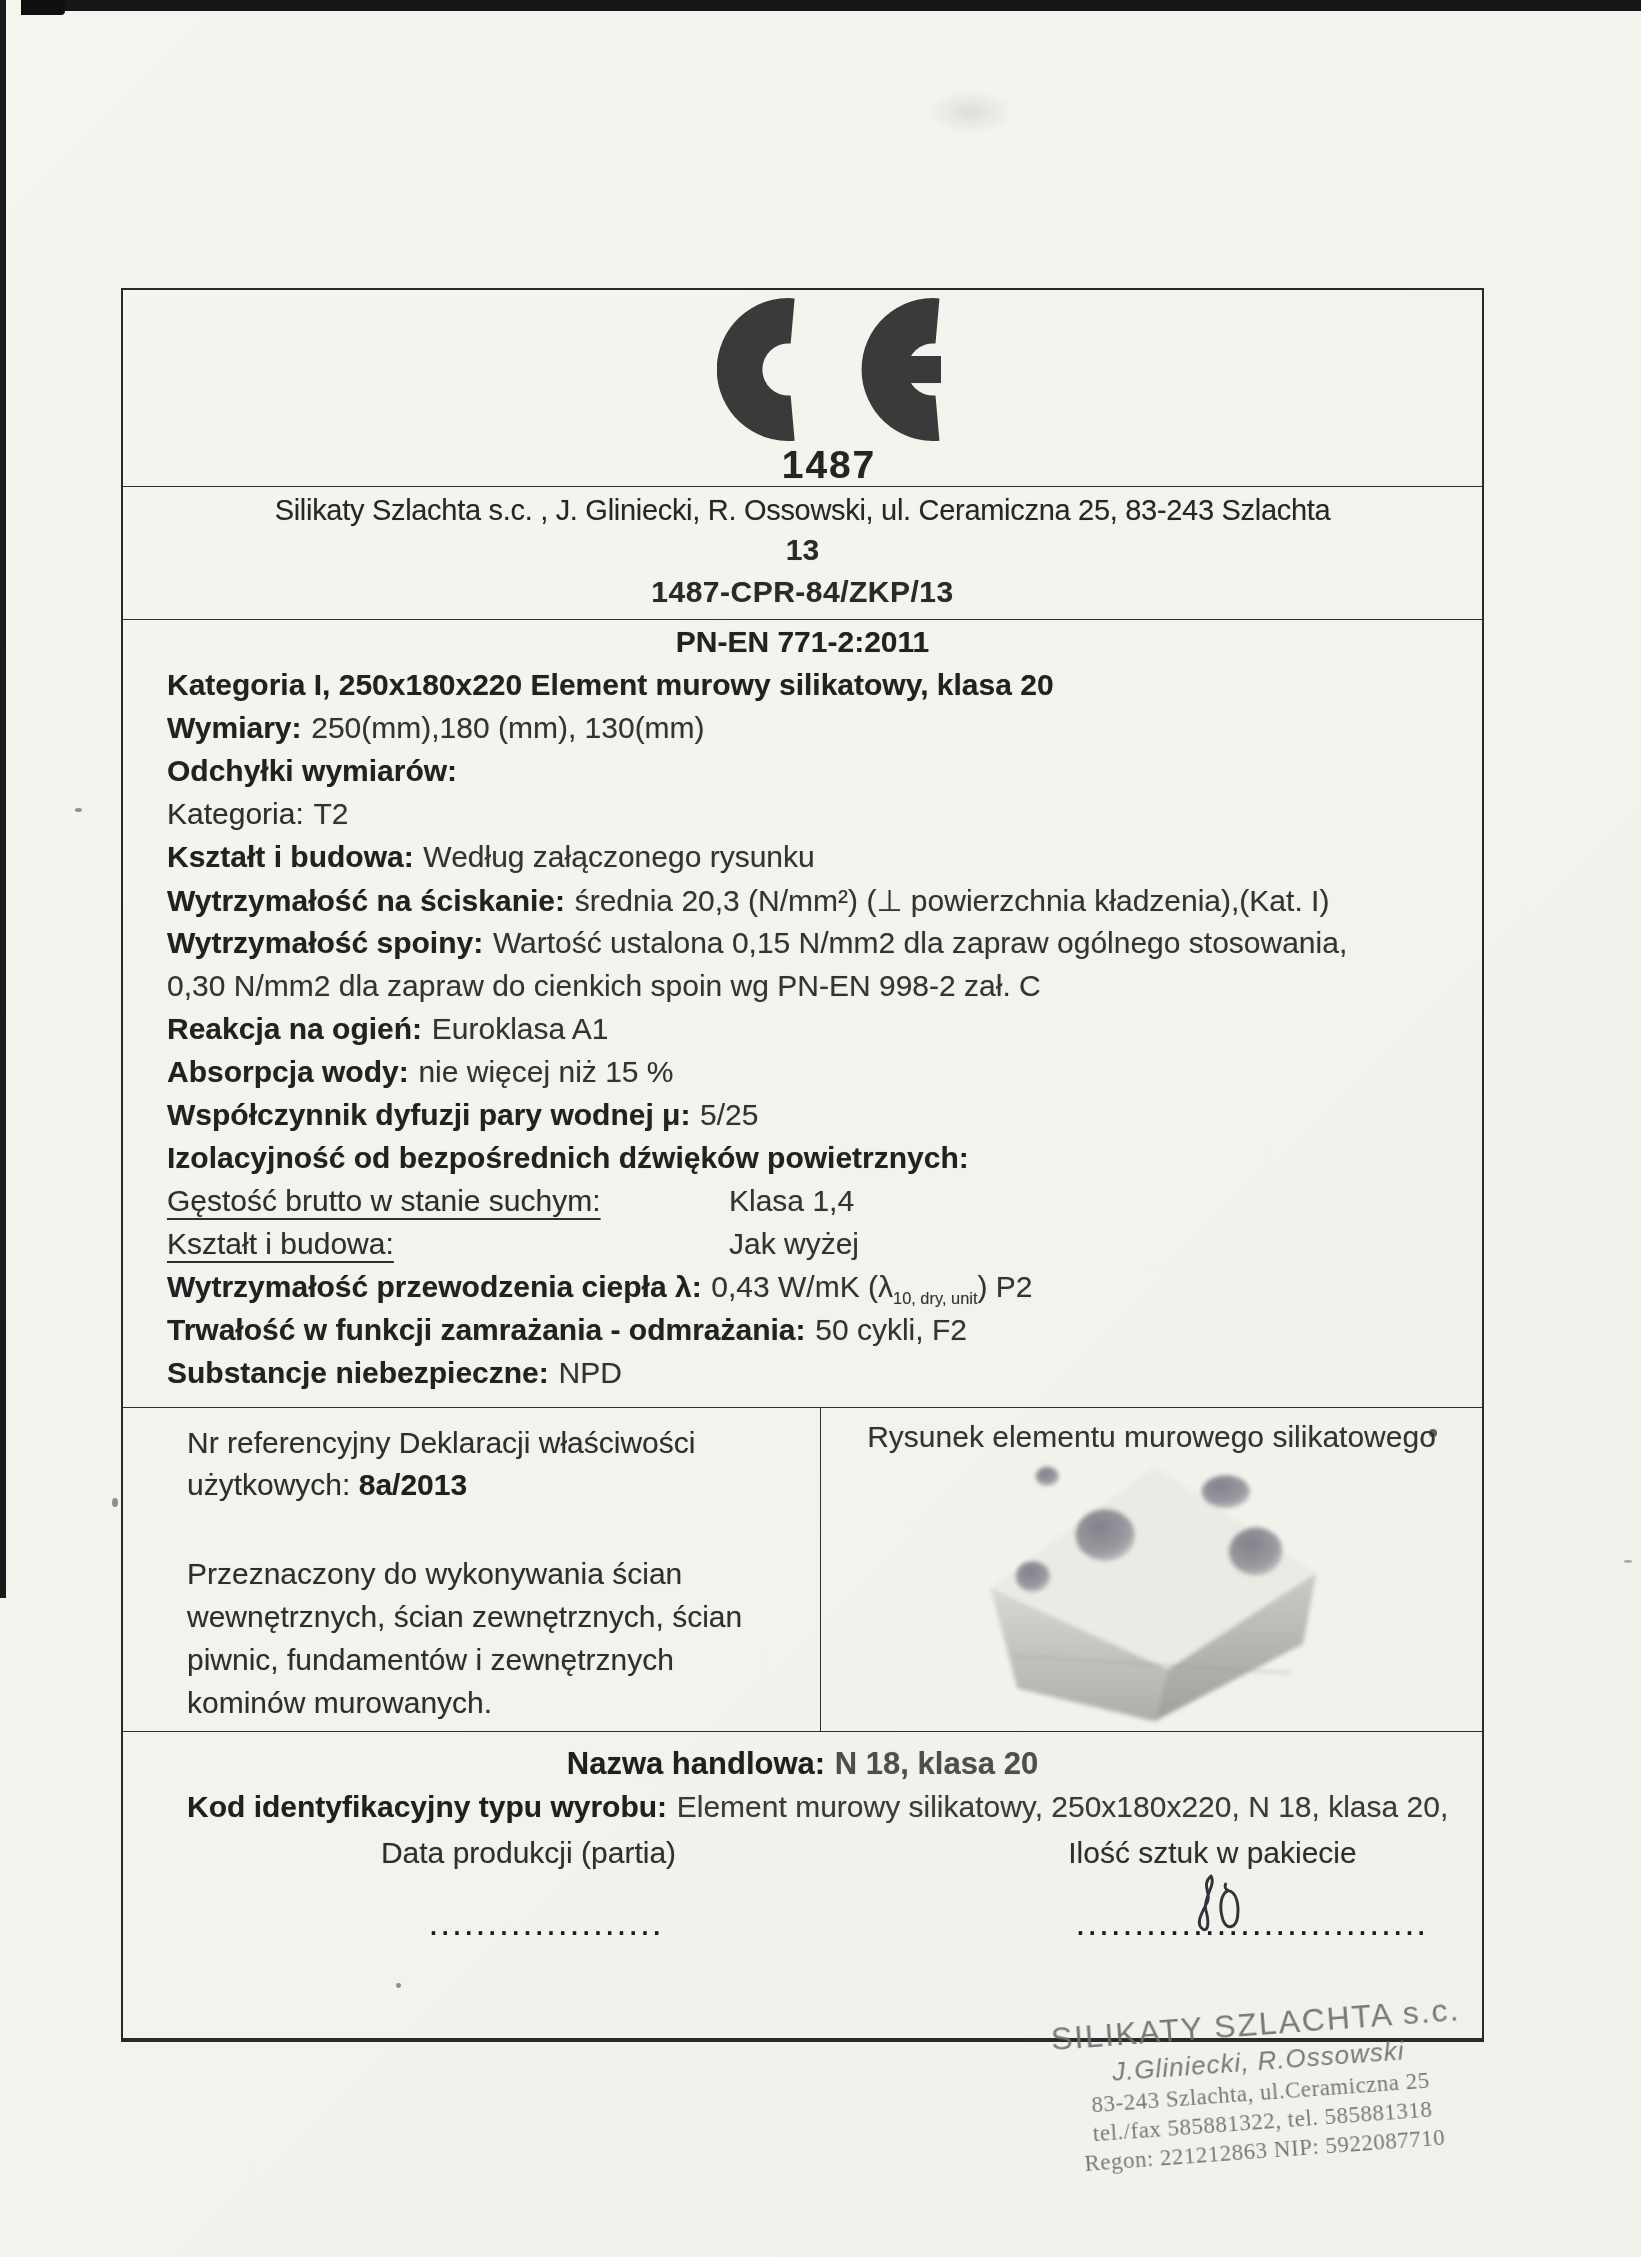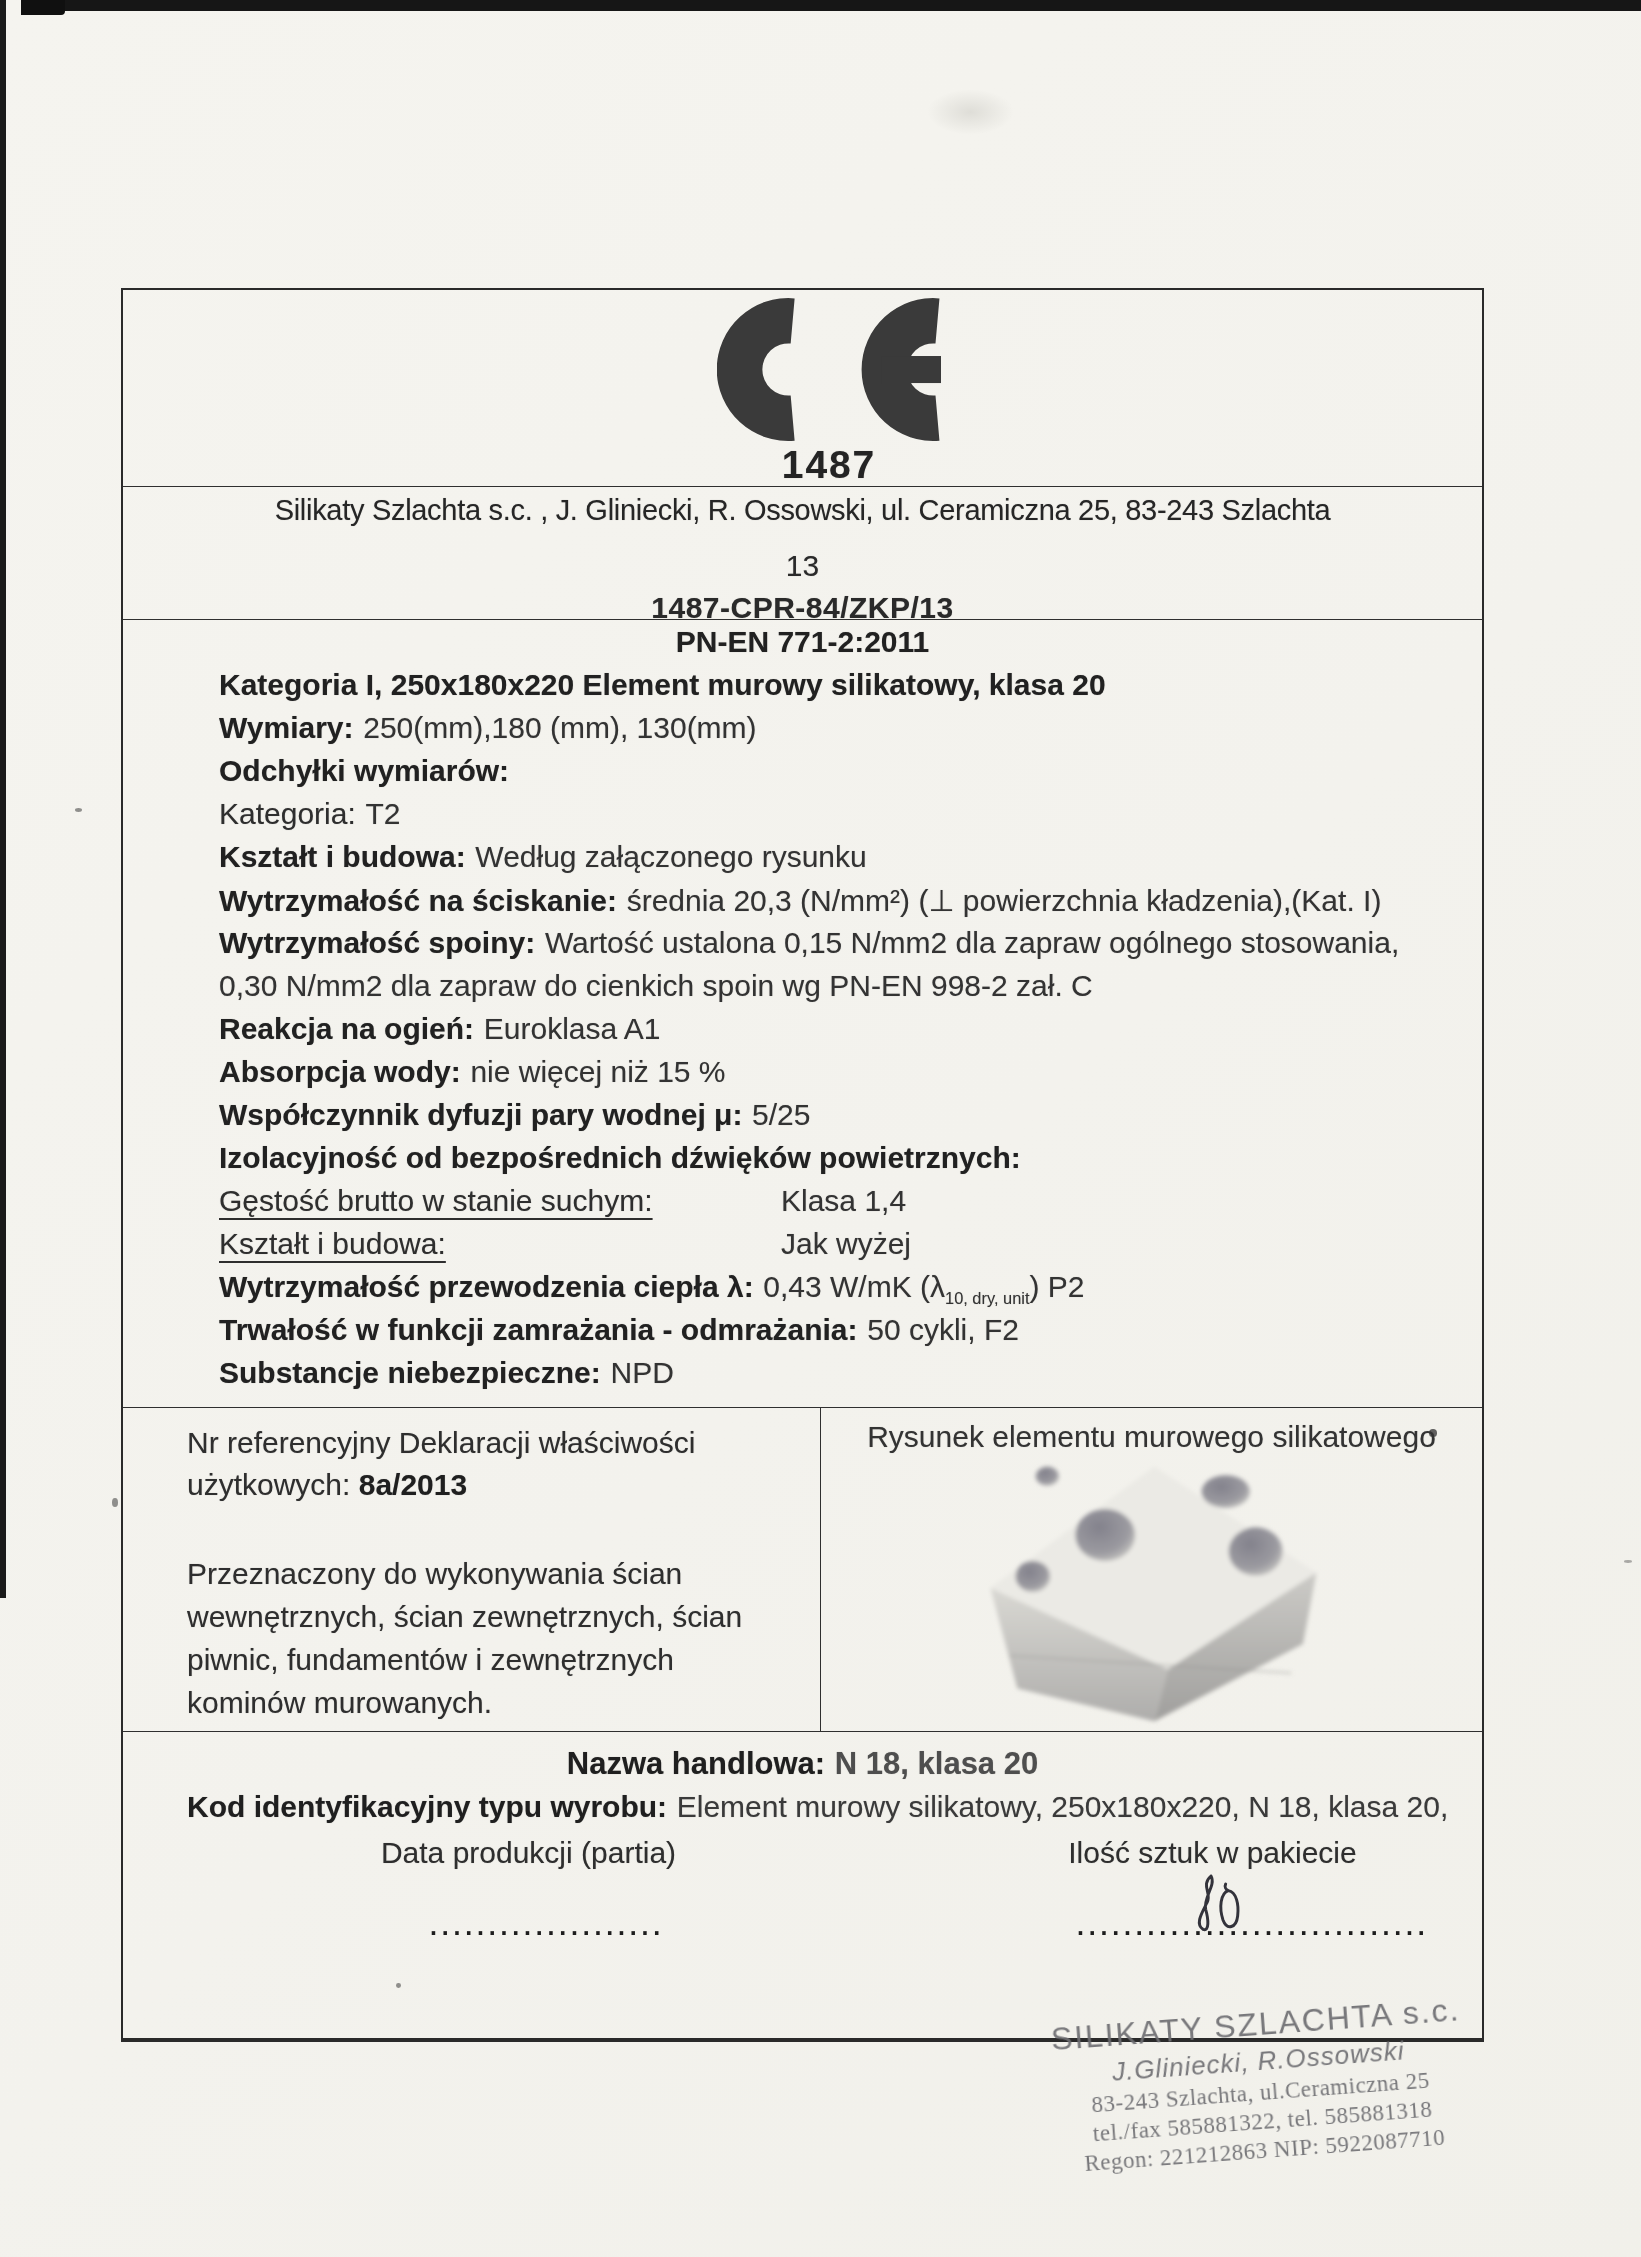--- a/index.html
+++ b/index.html
@@ -33,25 +33,25 @@
   .row-twocol{height:324px;border-bottom:1.9px solid #2f2f2f;display:flex;}
   .row-trade{flex:1;}
 
   
   .ce-logo{position:absolute;left:594px;top:7.7px;}
   .ce-code{position:absolute;left:594px;top:153px;width:224px;text-align:center;
     font-weight:bold;font-size:39px;letter-spacing:1.9px;color:#242424;}
 
   
   .company-line{font-size:29px;letter-spacing:-0.3px;color:#262626;}
-  .company-year{font-size:30px;font-weight:normal;margin-top:22px;color:#2a2a2a;}
+  .company-year{font-size:30px;font-weight:bold;margin-top:6px;color:#2a2a2a;}
   .company-cert{font-size:30px;font-weight:bold;margin-top:8.7px;color:#2a2a2a;letter-spacing:0.5px;}
 
   
-  .spec-line{height:43px;padding-left:96px;font-size:30px;white-space:nowrap;color:#2e2e2e;}
+  .spec-line{height:43px;padding-left:44px;font-size:30px;white-space:nowrap;color:#2e2e2e;}
   .spec-line.center{padding-left:0;text-align:center;}
   .spec-label.b{font-weight:bold;color:#212121;}
   .spec-value{margin-left:9.7px;color:#333;}
   .spec-value.noml{margin-left:0;}
   .two-col .spec-label{display:inline-block;width:562px;}
   .two-col .spec-label .u{text-decoration:underline;text-underline-offset:6.8px;text-decoration-thickness:2.4px;}
   .two-col .spec-value{margin-left:0;}
   sub.lam{font-size:16.4px;letter-spacing:0;}
 
   

